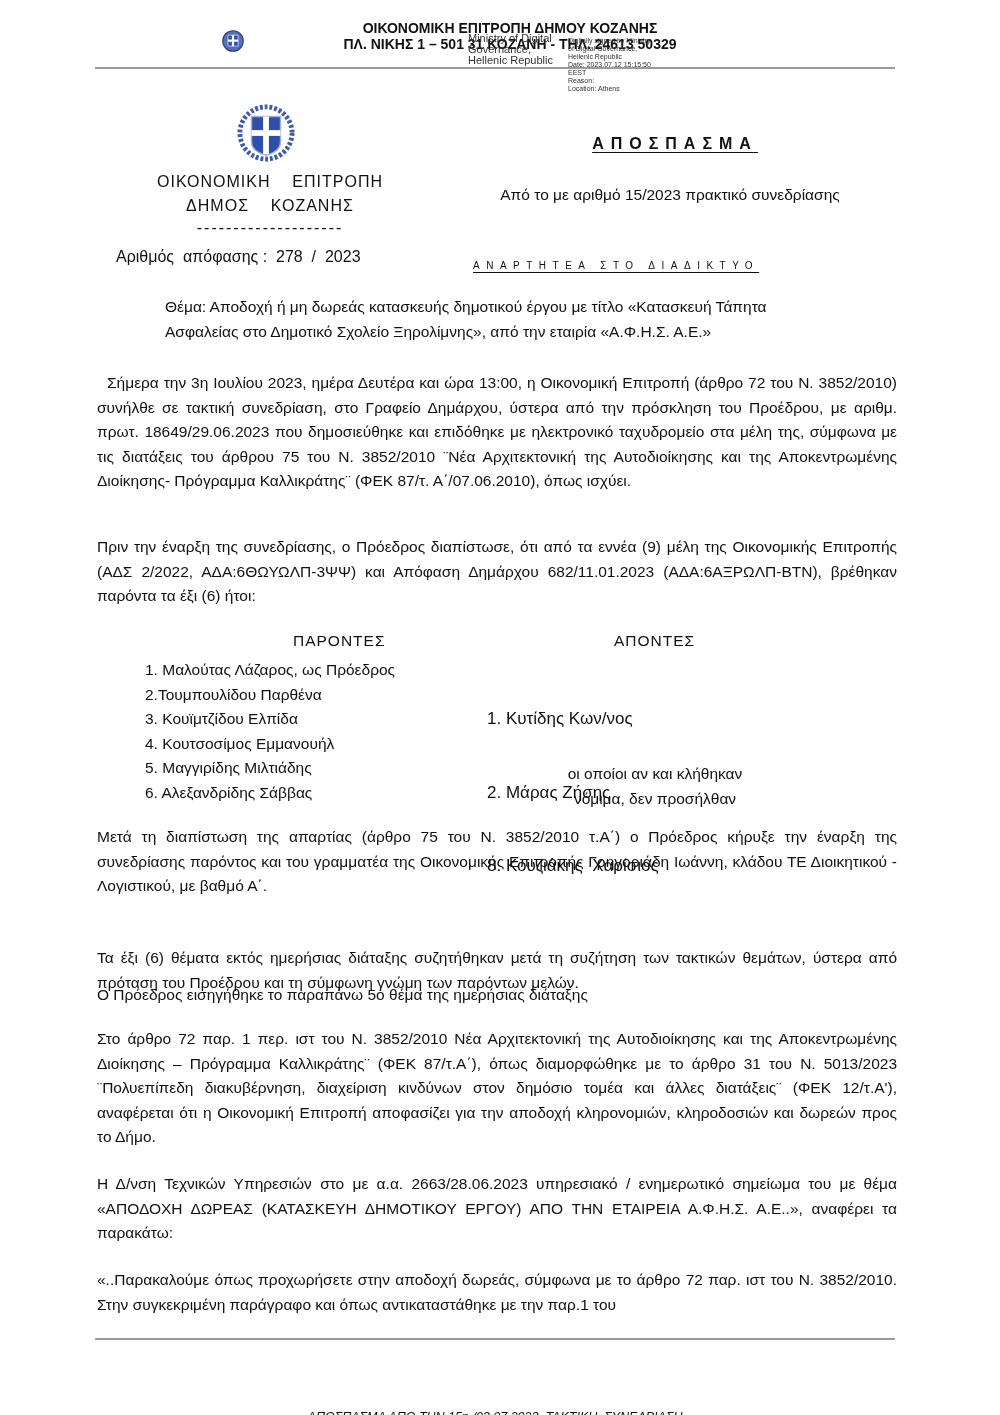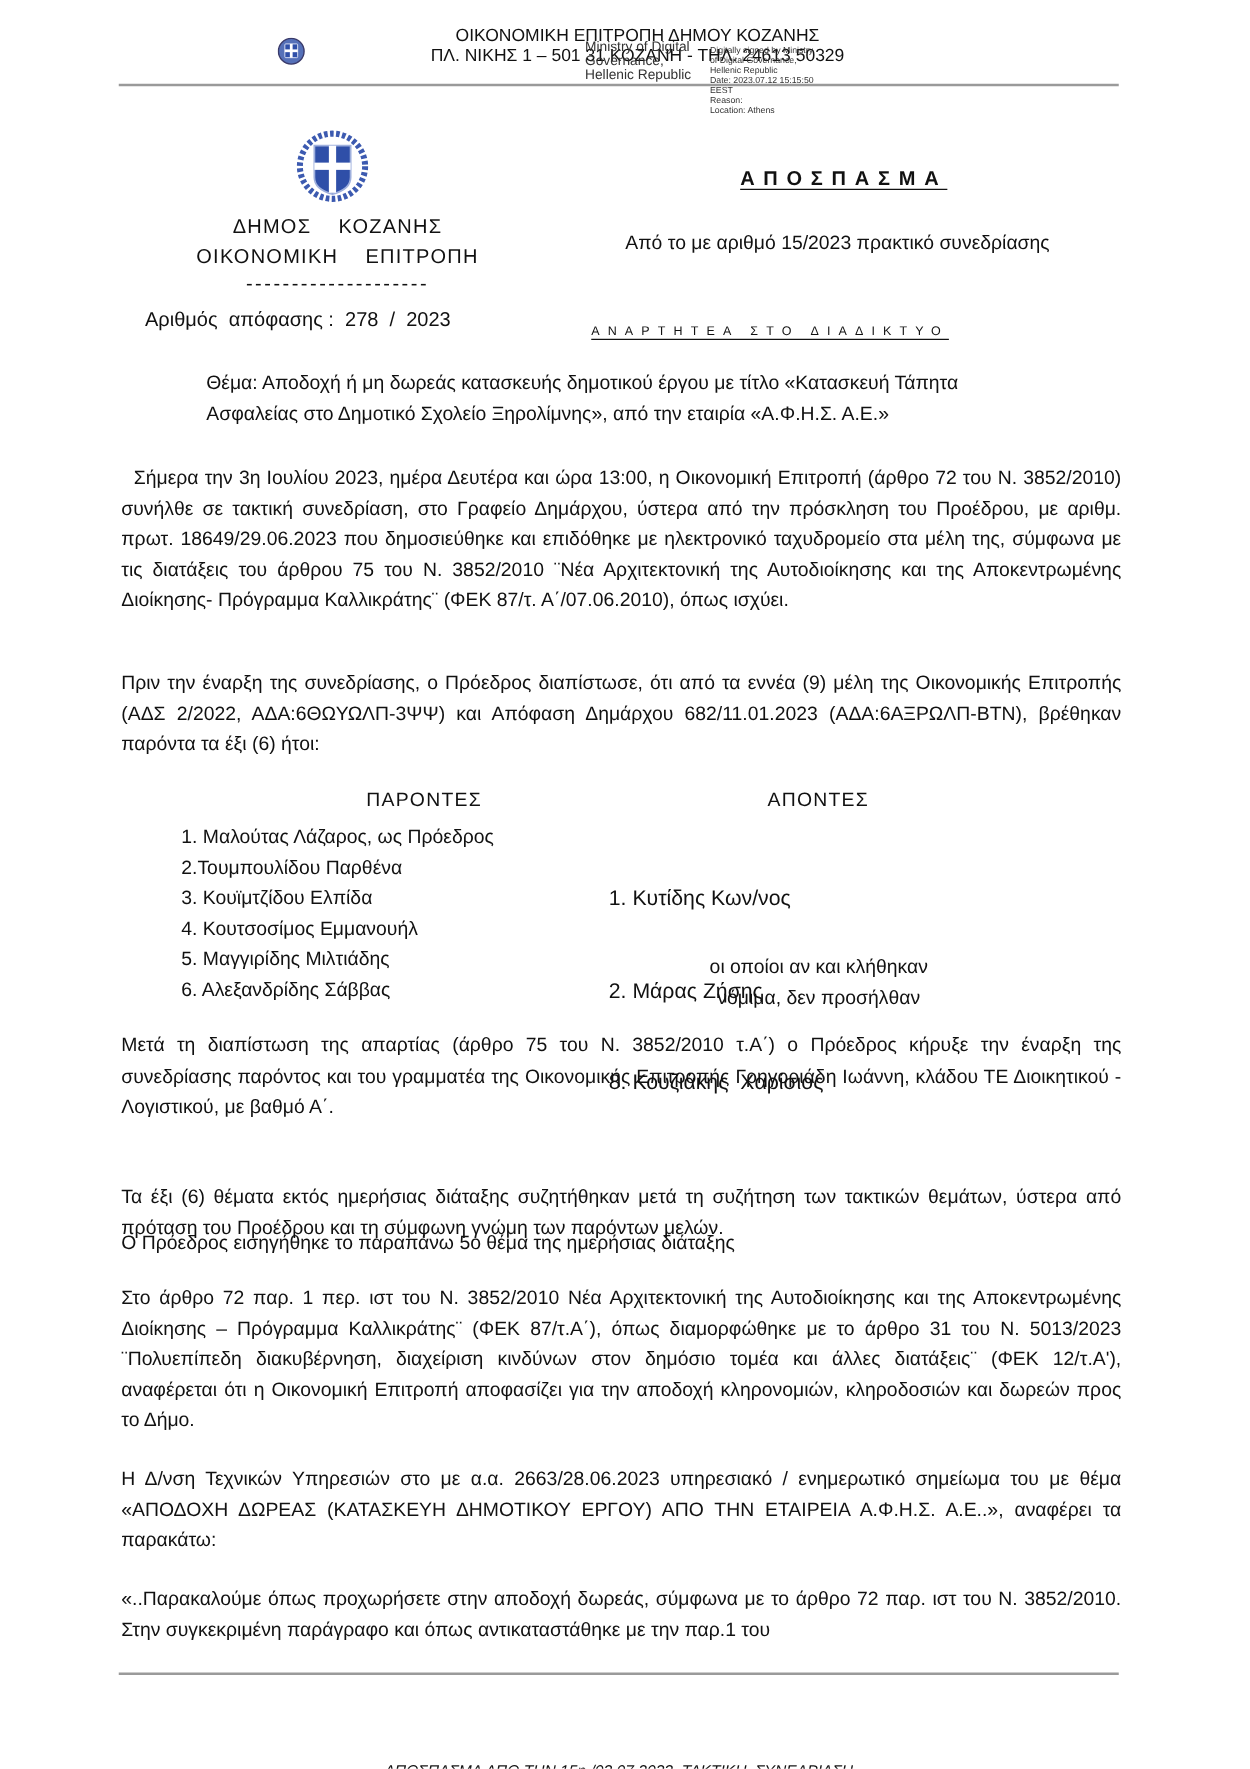--- a/index.html
+++ b/index.html
@@ -5,21 +5,21 @@
   html, body { margin: 0; padding: 0; background: #ffffff; }
   body {
     width: 1000px; height: 1415px; position: relative; overflow: hidden;
     font-family: "Liberation Sans", "DejaVu Sans", sans-serif;
     color: #111;
   }
   .abs { position: absolute; }
   .hdr-line { position: absolute; left: 95px; width: 800px; height: 2px; background: #9a9a9a; }
   .emblem-small { left: 222px; top: 30px; width: 22px; height: 22px; }
   .emblem-big { left: 237px; top: 103px; width: 58px; height: 60px; }
-  .hdr-text { left: 300px; width: 420px; text-align: center; font-size: 14px; line-height: 16px; color: #111; }
+  .hdr-text { left: 300px; width: 420px; text-align: center; font-size: 14px; line-height: 16px; color: #111; font-weight: bold; }
   .sig-left { left: 468px; top: 33px; font-size: 11px; line-height: 11px; color: #333; }
   .sig-right { left: 568px; top: 37px; font-size: 7px; line-height: 8px; color: #333; }
   .doc-text { font-size: 15.5px; color: #111; }
   .center { text-align: center; }
   .spaced { letter-spacing: 7px; font-weight: bold; }
   .ul { text-decoration: underline; text-underline-offset: 3px; }
   .para {
     position: absolute; left: 97px; width: 800px;
     font-size: 15.5px; line-height: 24.5px; text-align: justify; text-align-last: left;
   }
@@ -61,22 +61,22 @@
 
 <svg class="abs emblem-big" viewBox="0 0 60 62">
   <circle cx="30" cy="31" r="27" fill="none" stroke="#3c5ab0" stroke-width="5" stroke-dasharray="3 2"></circle>
   <circle cx="30" cy="31" r="23" fill="#ffffff"></circle>
   <path d="M15 14 H45 V40 Q45 50 30 54 Q15 50 15 40 Z" fill="#2f4fa8" stroke="#9fb0dd" stroke-width="1.5"></path>
   <rect x="27" y="14" width="6" height="39" fill="#ffffff"></rect>
   <rect x="15" y="28" width="30" height="6" fill="#ffffff"></rect>
 </svg>
 
 <div class="abs doc-text center" style="left:95px; top:170px; width:350px; line-height:24px; font-size:16px; letter-spacing:1px;">
+  <div style="white-space:pre;">ΟΙΚΟΝΟΜΙΚΗ    ΕΠΙΤΡΟΠΗ</div>
   <div style="white-space:pre;">ΔΗΜΟΣ    ΚΟΖΑΝΗΣ</div>
-  <div style="white-space:pre;">ΟΙΚΟΝΟΜΙΚΗ    ΕΠΙΤΡΟΠΗ</div>
   <div style="letter-spacing:2px; line-height:20px;">--------------------</div>
 </div>
 <div class="abs doc-text" style="left:116px; top:248px; font-size:16px; white-space:pre;">Αριθμός  απόφασης :  278  /  2023</div>
 
 <div class="abs doc-text center ul spaced" style="left:540px; top:135px; width:270px; font-size:16px;">ΑΠΟΣΠΑΣΜΑ</div>
 <div class="abs doc-text center" style="left:455px; top:186px; width:430px; font-size:15.5px;">Από το με αριθμό 15/2023 πρακτικό συνεδρίασης</div>
 <div class="abs doc-text ul" style="left:443px; top:260px; font-size:10px; letter-spacing:6.5px;margin-left:30px;">ΑΝΑΡΤΗΤΕΑ ΣΤΟ ΔΙΑΔΙΚΤΥΟ</div>
 
 <div class="abs doc-text" style="left:165px; top:294px; font-size:15.5px; line-height:25px;">
   <div>Θέμα:  Αποδοχή ή μη δωρεάς κατασκευής δημοτικού έργου με τίτλο «Κατασκευή Τάπητα</div>

